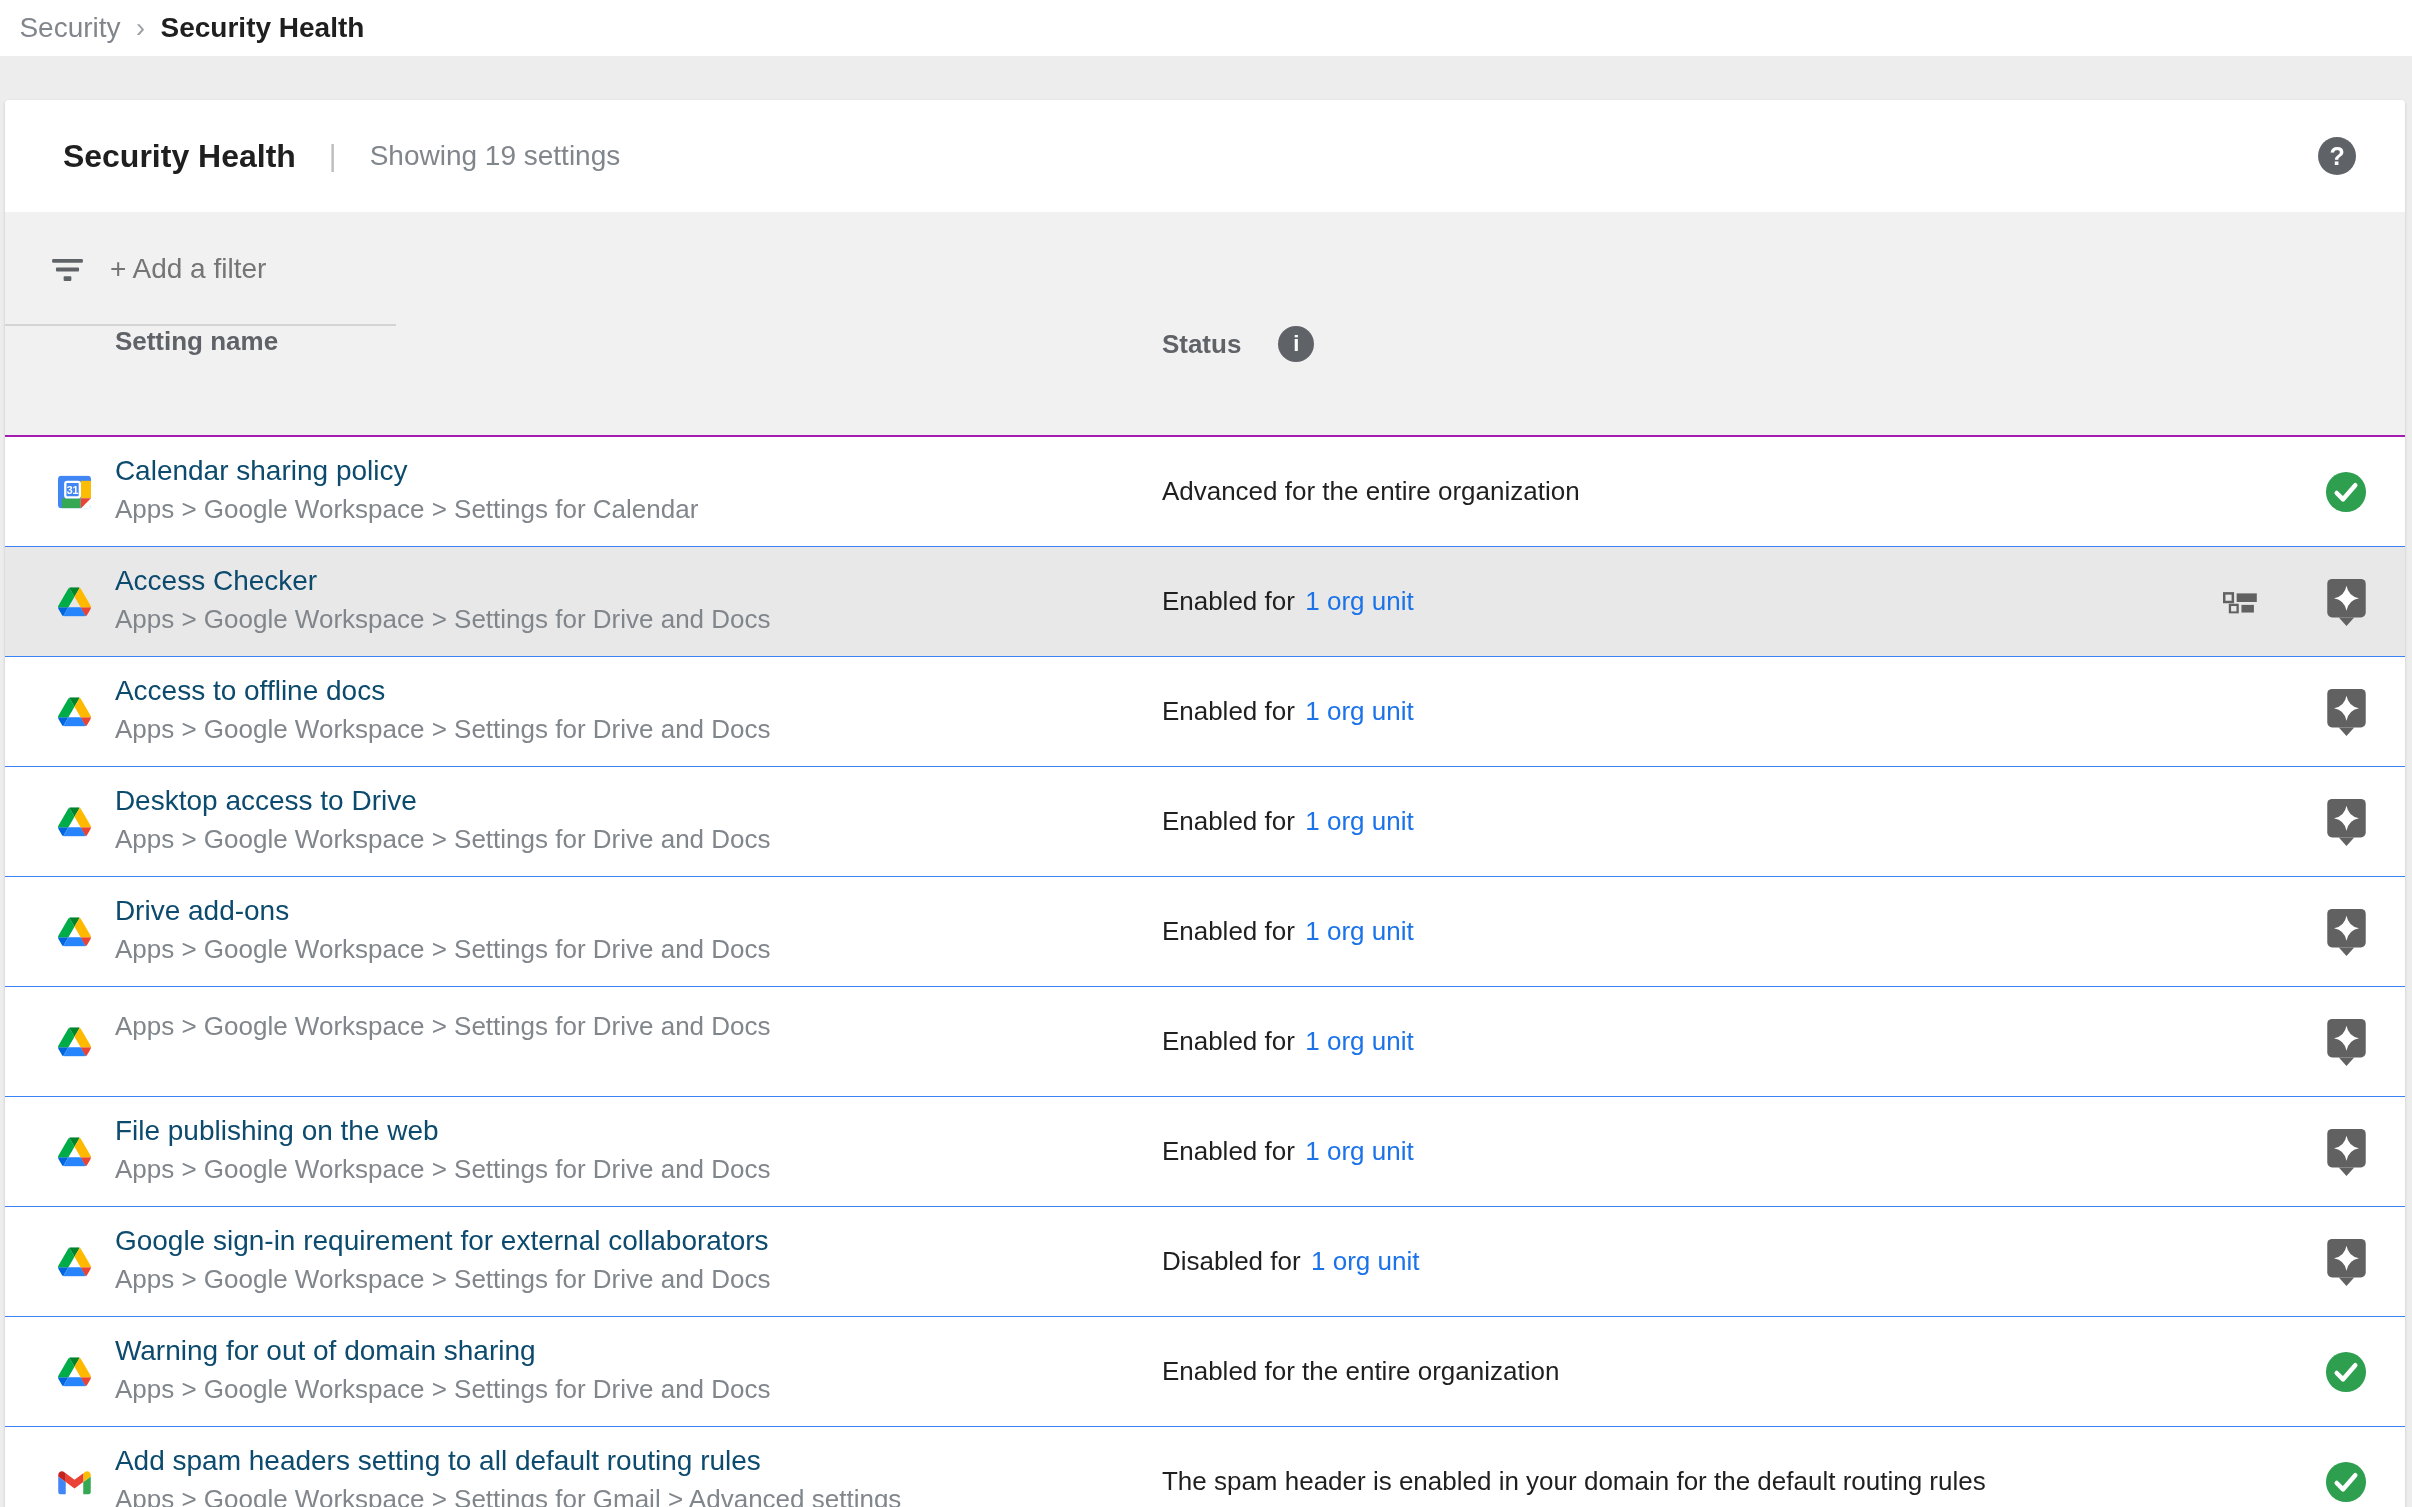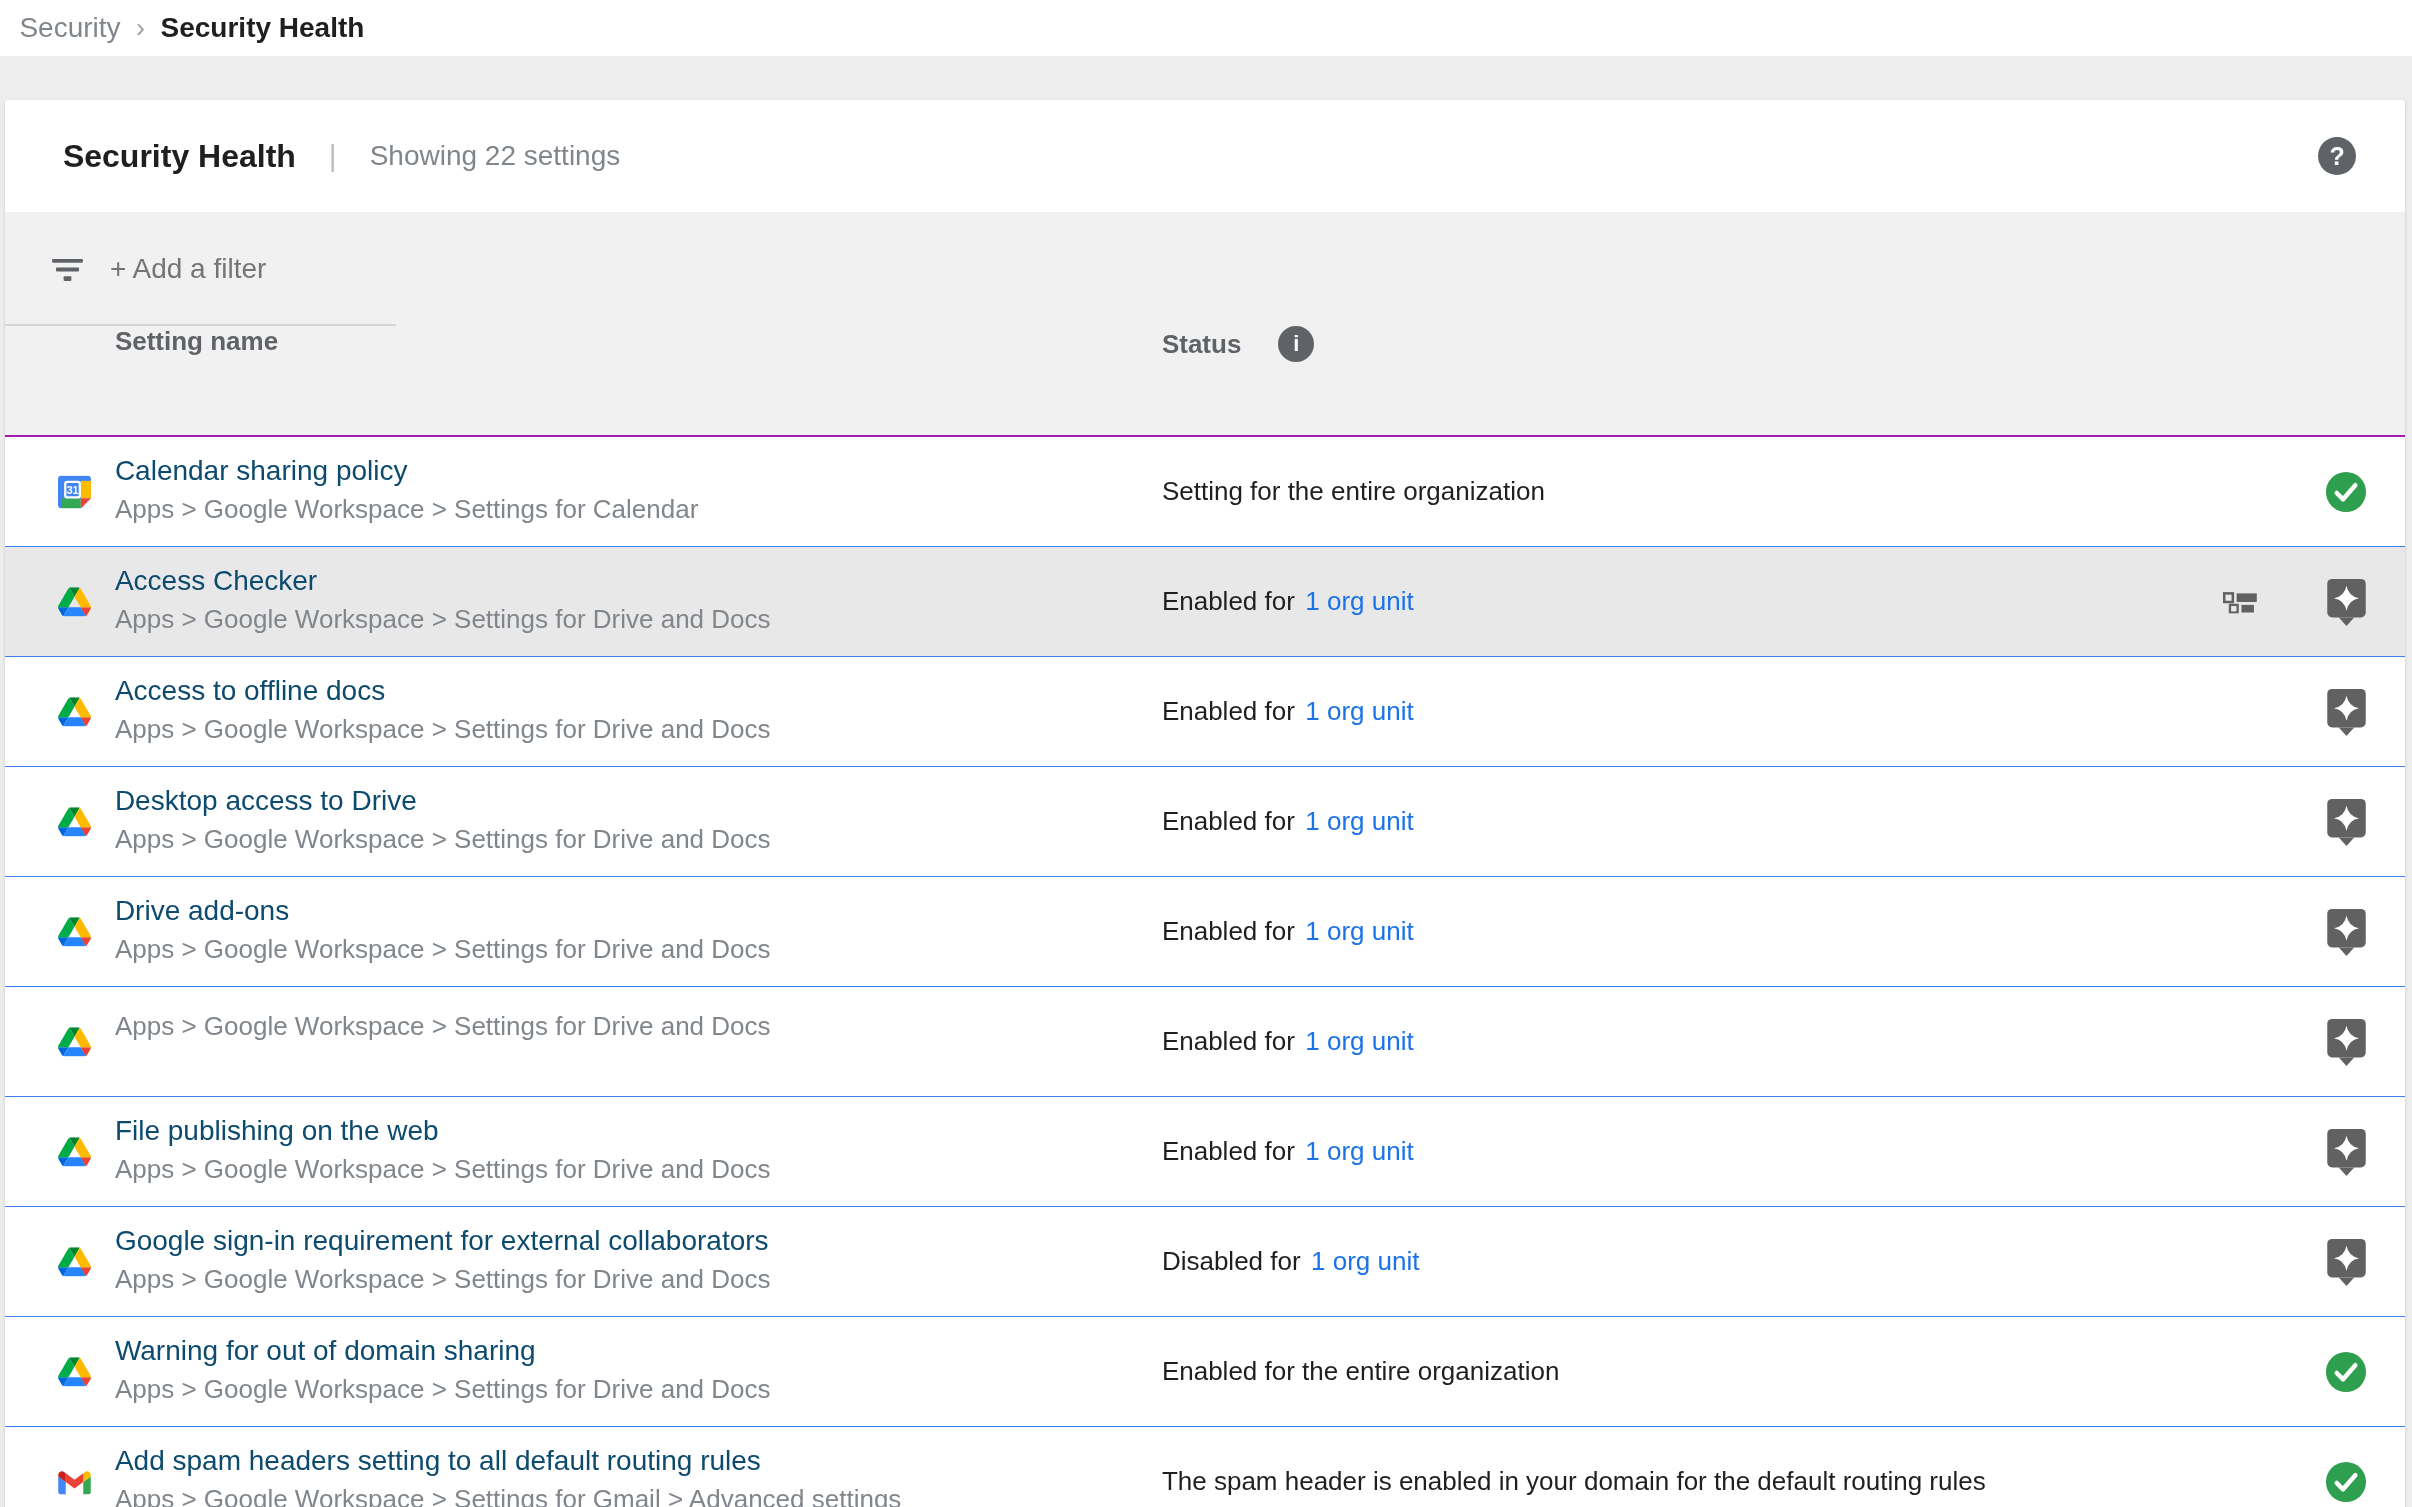--- a/index.html
+++ b/index.html
@@ -88,21 +88,21 @@
   <span class="crumb-parent">Security</span>
   <span class="crumb-sep">›</span>
   <span class="crumb-current">Security Health</span>
 </div>
 
 <div class="card">
 
   <div class="card-header">
     <span class="page-title">Security Health</span>
     <span class="title-sep">|</span>
-    <span class="page-subtitle">Showing 22 settings</span>
+    <span class="page-subtitle">Showing 19 settings</span>
     <span class="help-button">?</span>
   </div>
 
   <div class="gray-zone">
     <div class="filter-row">
       <svg class="filter-icon" width="33" height="25" viewBox="0 0 34 26">
         <rect x="1" y="2" width="32" height="4" rx="1" fill="#5f6368"></rect>
         <rect x="5" y="11" width="24" height="4" rx="1" fill="#5f6368"></rect>
         <rect x="13" y="20" width="8" height="5" rx="1" fill="#5f6368"></rect>
       </svg>
@@ -137,21 +137,21 @@
         <text x="15" y="18.6" text-anchor="middle" font-size="11" font-weight="bold" fill="#ffffff" font-family="Liberation Sans, sans-serif">31</text>
       </g>
     </svg>
 
     <div class="row-text">
       <div class="setting-name">Calendar sharing policy</div>
       <div class="setting-path">Apps &gt; Google Workspace &gt; Settings for Calendar</div>
     </div>
 
     <div class="status-cell">
-      <span>Setting for the entire organization</span>
+      <span>Advanced for the entire organization</span>
 
     </div>
 
     <svg class="trailing-icon svg-block" width="42" height="42" viewBox="0 0 43 43">
       <circle cx="21.5" cy="21.5" r="20.5" fill="#2e9e4f"></circle>
       <path d="M12 22.5 L18.5 29 L31 14.5" fill="none" stroke="#ffffff" stroke-width="4.6" stroke-linecap="round" stroke-linejoin="round"></path>
     </svg>
 
   </div>
       <div class="row selected">

